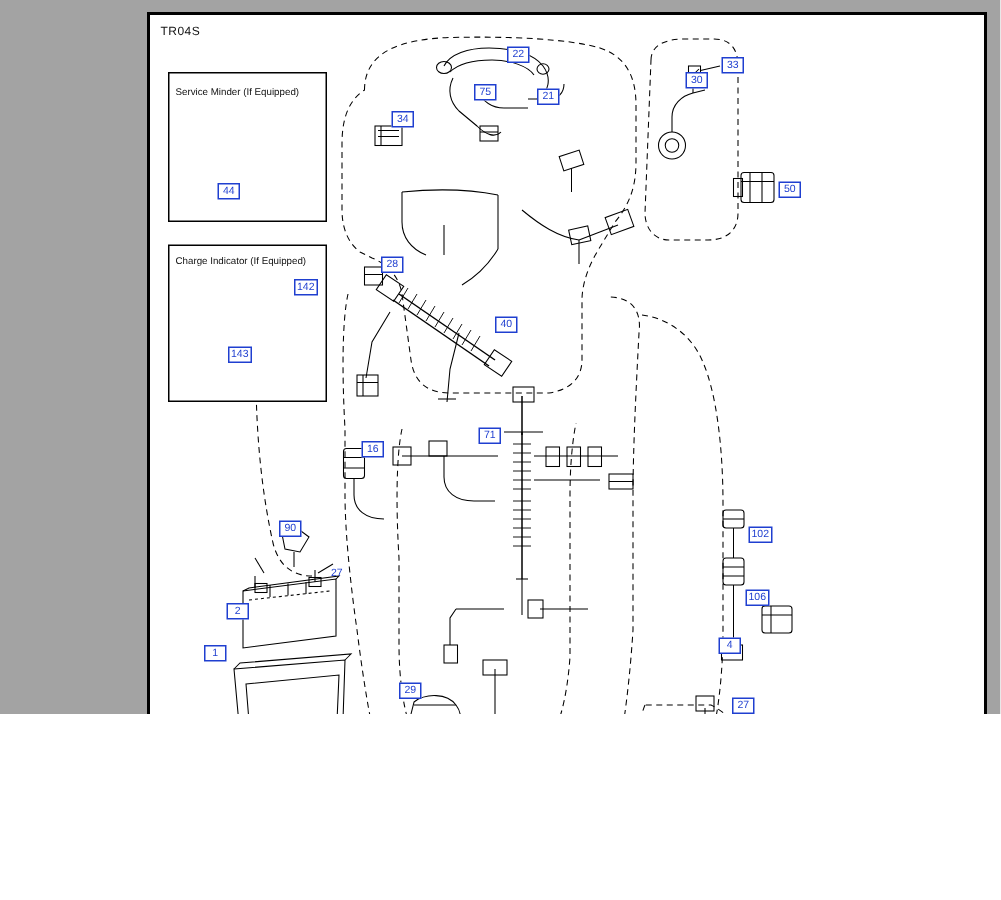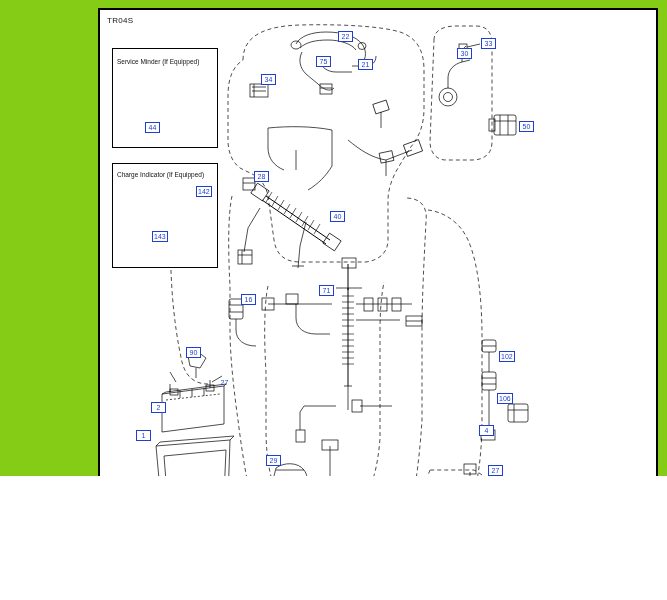--- a/index.html
+++ b/index.html
@@ -1,17 +1,17 @@
 <!DOCTYPE html>
 <html><head>
 <meta charset="utf-8">
 <style>
   html,body{margin:0;padding:0;background:#ffffff;}
   body{width:667px;height:600px;font-family:"Liberation Sans",sans-serif;}
-  #root{position:relative;width:667px;height:476px;background:#84cc16;overflow:hidden;}
+  #root{position:relative;width:667px;height:476px;background:#a3a3a3;overflow:hidden;}
   .frame{position:absolute;left:98px;top:8px;width:556px;height:578px;border:2px solid #000;background:#fff;}
   .plate{position:absolute;left:107px;top:16px;font-size:8px;color:#111;letter-spacing:.3px;}
   svg.art{position:absolute;left:0;top:0;width:667px;height:600px;pointer-events:none;}
   .callout{position:absolute;border:1px solid #1f3fd0;background:#ffffff;color:#1f3fd0;
            font-size:7px;line-height:9px;text-align:center;padding:0 1px;min-width:11px;
            font-family:"Liberation Sans",sans-serif;white-space:nowrap;}
   .inset{position:absolute;border:1px solid #000;background:#fff;}
   .inset-title{position:absolute;font-size:6.5px;color:#111;}
 </style>
 </head>

